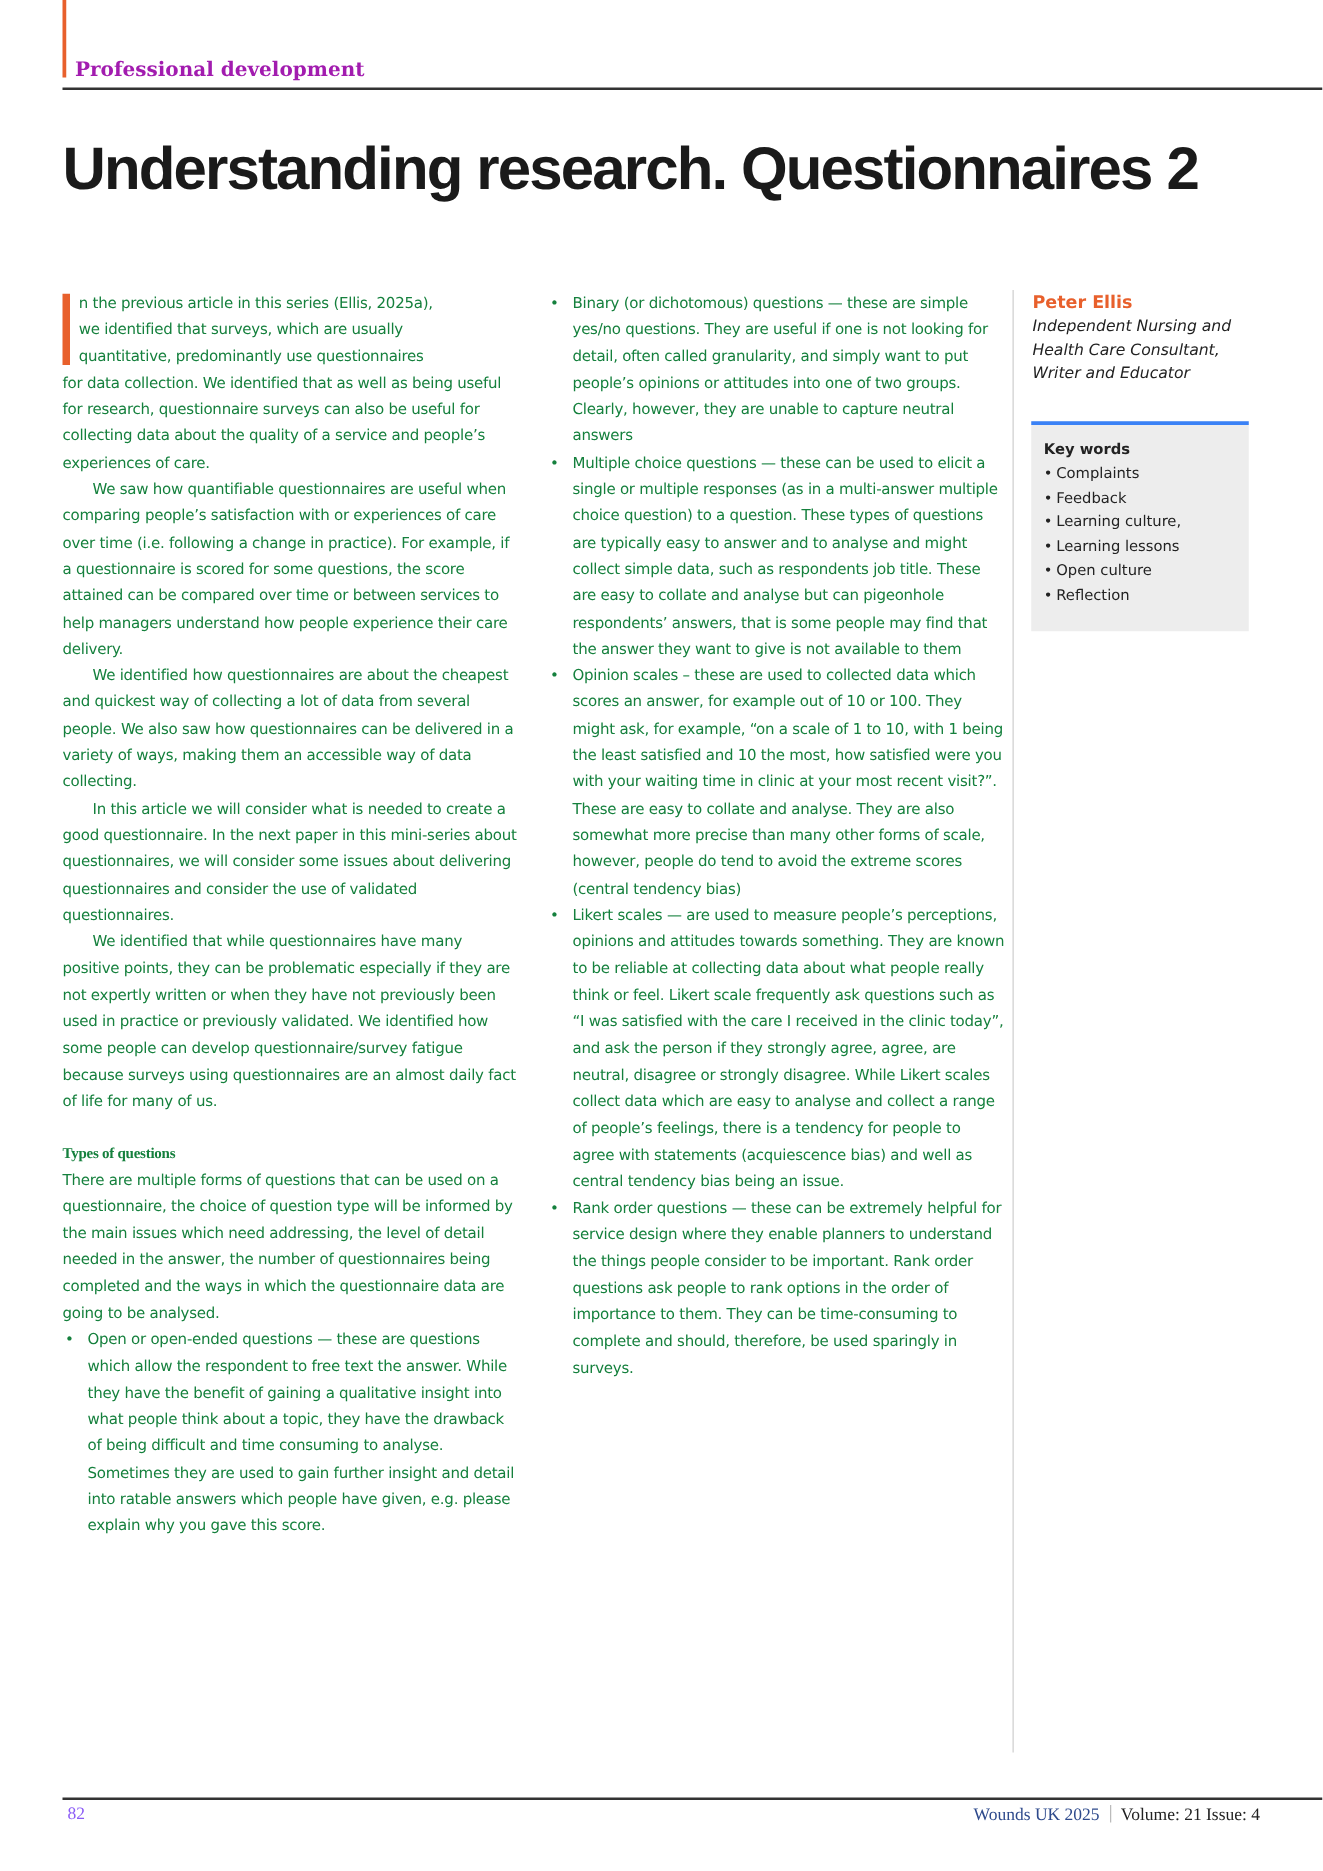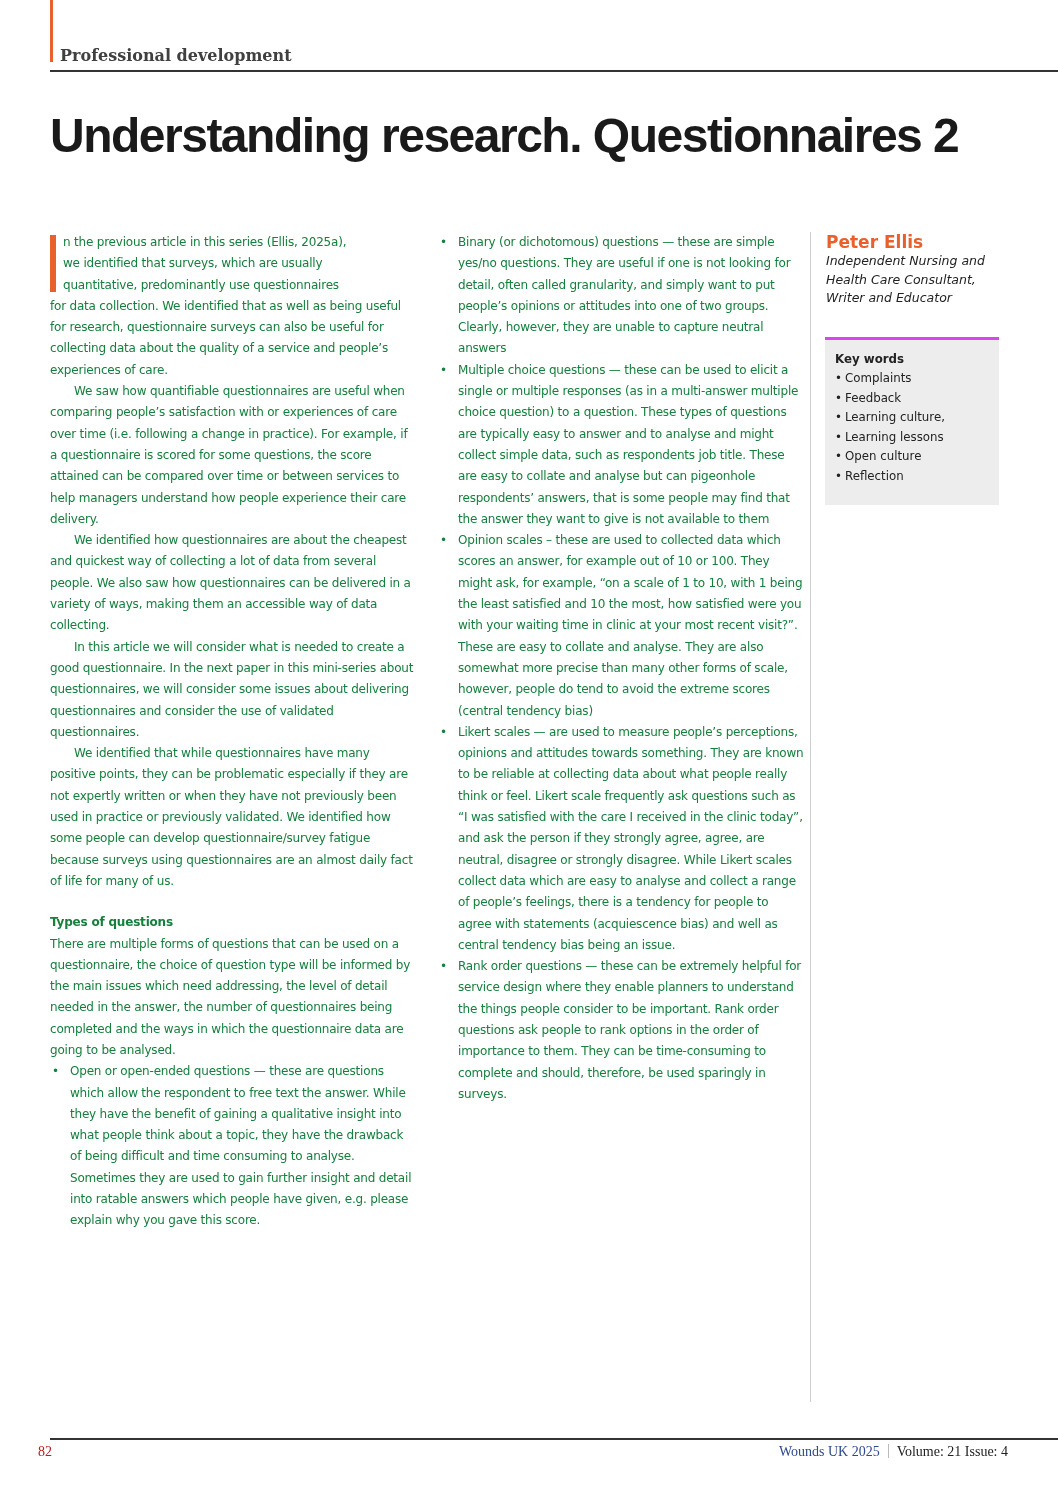--- a/index.html
+++ b/index.html
@@ -1,49 +1,49 @@
 <!DOCTYPE html>
 <html><head>
 <meta charset="utf-8">
 <style>
   html, body { margin: 0; padding: 0; background: #ffffff; }
   body { width: 1058px; height: 1497px; position: relative; overflow: hidden; color: #222; }
   .section-bar { position: absolute; left: 50px; top: 0; width: 3px; height: 62px; background: #e8602c; }
-  .section-label { position: absolute; left: 60px; top: 46px; font-family: "DejaVu Serif", serif; font-weight: bold; font-size: 16px; color: #404040; }
+  .section-label { position: absolute; left: 60px; top: 46px; font-family: "DejaVu Serif", serif; font-weight: bold; font-size: 16px; color: #a21caf; }
   .top-rule { position: absolute; left: 50px; right: 0; top: 70px; height: 1.5px; background: #333; }
   .title { position: absolute; left: 50px; top: 108px; font-family: Liberation Sans, sans-serif; font-weight: bold; font-size: 48px; letter-spacing: -1.5px; color: #1a1a1a; margin: 0; white-space: nowrap; }
 
   .col { position: absolute; font-family: "DejaVu Sans", sans-serif; font-size: 12px; line-height: 21.3px; color: #15803d; letter-spacing: -0.2px; }
   .col1 { left: 50px; top: 232px; width: 366px; }
   .col2 { left: 438px; top: 232px; width: 366px; }
   .col p { margin: 0; }
   .indent { text-indent: 24px; }
   .dropcap-wrap { position: relative; padding-left: 13px; }
   .dropcap-bar { position: absolute; left: 0; top: 3px; width: 6px; height: 57px; background: #e8602c; }
   .first-para .cont { margin-left: -13px; display: block; }
-  .subhead { font-weight: bold; margin-top: 20px !important; }
+  .subhead { font-weight: bold; margin-top: 20px !important; font-family: Liberation Serif, serif; }
   ul.bullets { list-style: none; margin: 0; padding: 0; }
   ul.bullets li { position: relative; padding-left: 20px; }
   ul.bullets li::before { content: "\2022"; position: absolute; left: 2px; top: 0; }
   .spacer { height: 21px; }
 
   .col-divider { position: absolute; left: 810px; top: 232px; width: 1px; height: 1170px; background: #cfcfcf; }
 
   .author { position: absolute; left: 826px; top: 232px; width: 180px; font-family: "DejaVu Sans", sans-serif; }
-  .author-name { font-weight: bold; color: #e8602c; font-size: 17px; line-height: 20px; }
+  .author-name { font-weight: bold; color: #e8602c; font-size: 14px; line-height: 20px; }
   .author-role { font-style: italic; font-size: 12.5px; line-height: 18.5px; color: #222; }
 
-  .keywords { position: absolute; left: 825px; top: 337px; width: 174px; height: 168px; background: #ededed; border-top: 3px solid #d946ef; font-family: "DejaVu Sans", sans-serif; box-sizing: border-box; padding: 10px 0 0 10px; }
+  .keywords { position: absolute; left: 825px; top: 337px; width: 174px; height: 168px; background: #ededed; border-top: 3px solid #3b82f6; font-family: "DejaVu Sans", sans-serif; box-sizing: border-box; padding: 10px 0 0 10px; }
   .kw-title { font-weight: bold; font-size: 11.8px; line-height: 19px; color: #222; }
   .kw-list { list-style: none; padding: 0; margin: 0; }
   .kw-list li { font-size: 11.8px; line-height: 19.5px; color: #222; position: relative; padding-left: 10px; }
   .kw-list li::before { content: "\2022"; position: absolute; left: 0; }
 
   .bottom-rule { position: absolute; left: 50px; right: 0; top: 1438px; height: 1.5px; background: #333; }
-  .page-num { position: absolute; left: 38px; top: 1444px; font-family: "Liberation Serif", serif; font-size: 14px; color: #b91c1c; }
+  .page-num { position: absolute; left: 54px; top: 1444px; font-family: "Liberation Serif", serif; font-size: 14px; color: #8b5cf6; }
   .footer-right { position: absolute; right: 50px; top: 1444px; font-family: "Liberation Serif", serif; font-size: 14px; color: #222; white-space: nowrap; }
   .journal { color: #2e4a8c; }
   .footer-sep { display: inline-block; width: 1px; height: 14px; background: #bbb; margin: 0 8px; vertical-align: -2px; }
 </style>
 </head>
 <body>
 
 <div class="section-bar"></div>
 <div class="section-label">Professional development</div>
 <div class="top-rule"></div>

